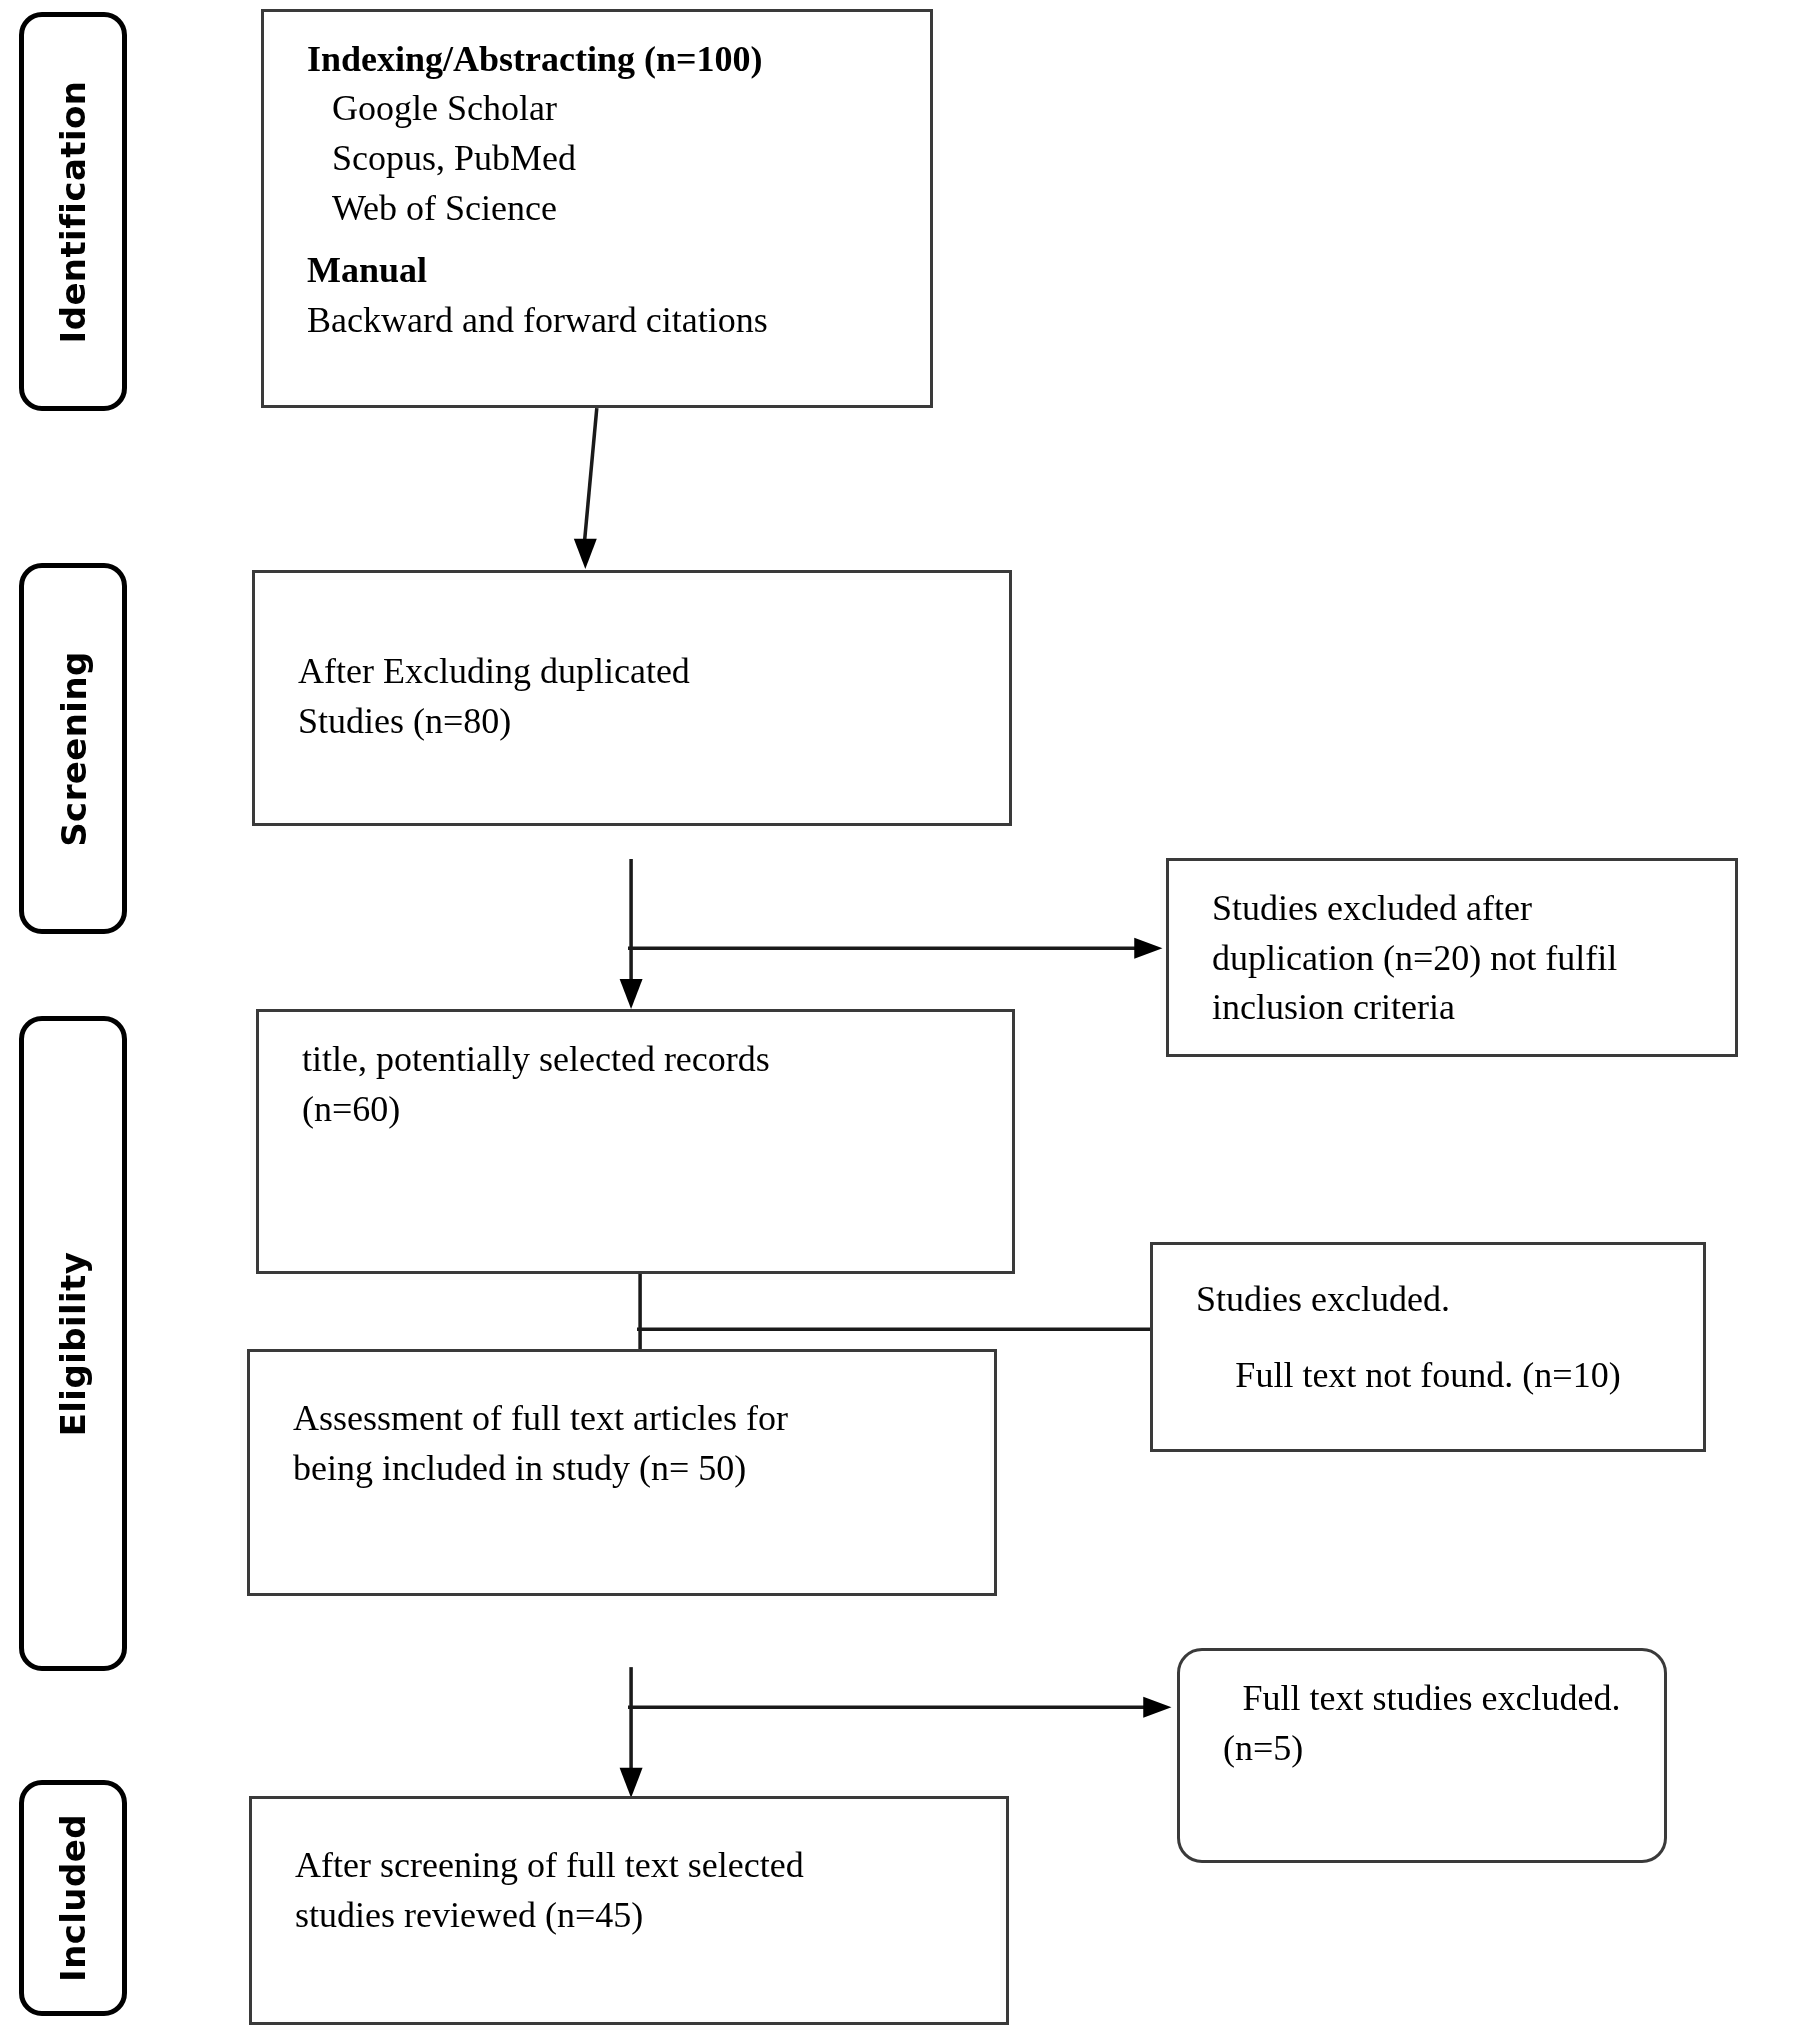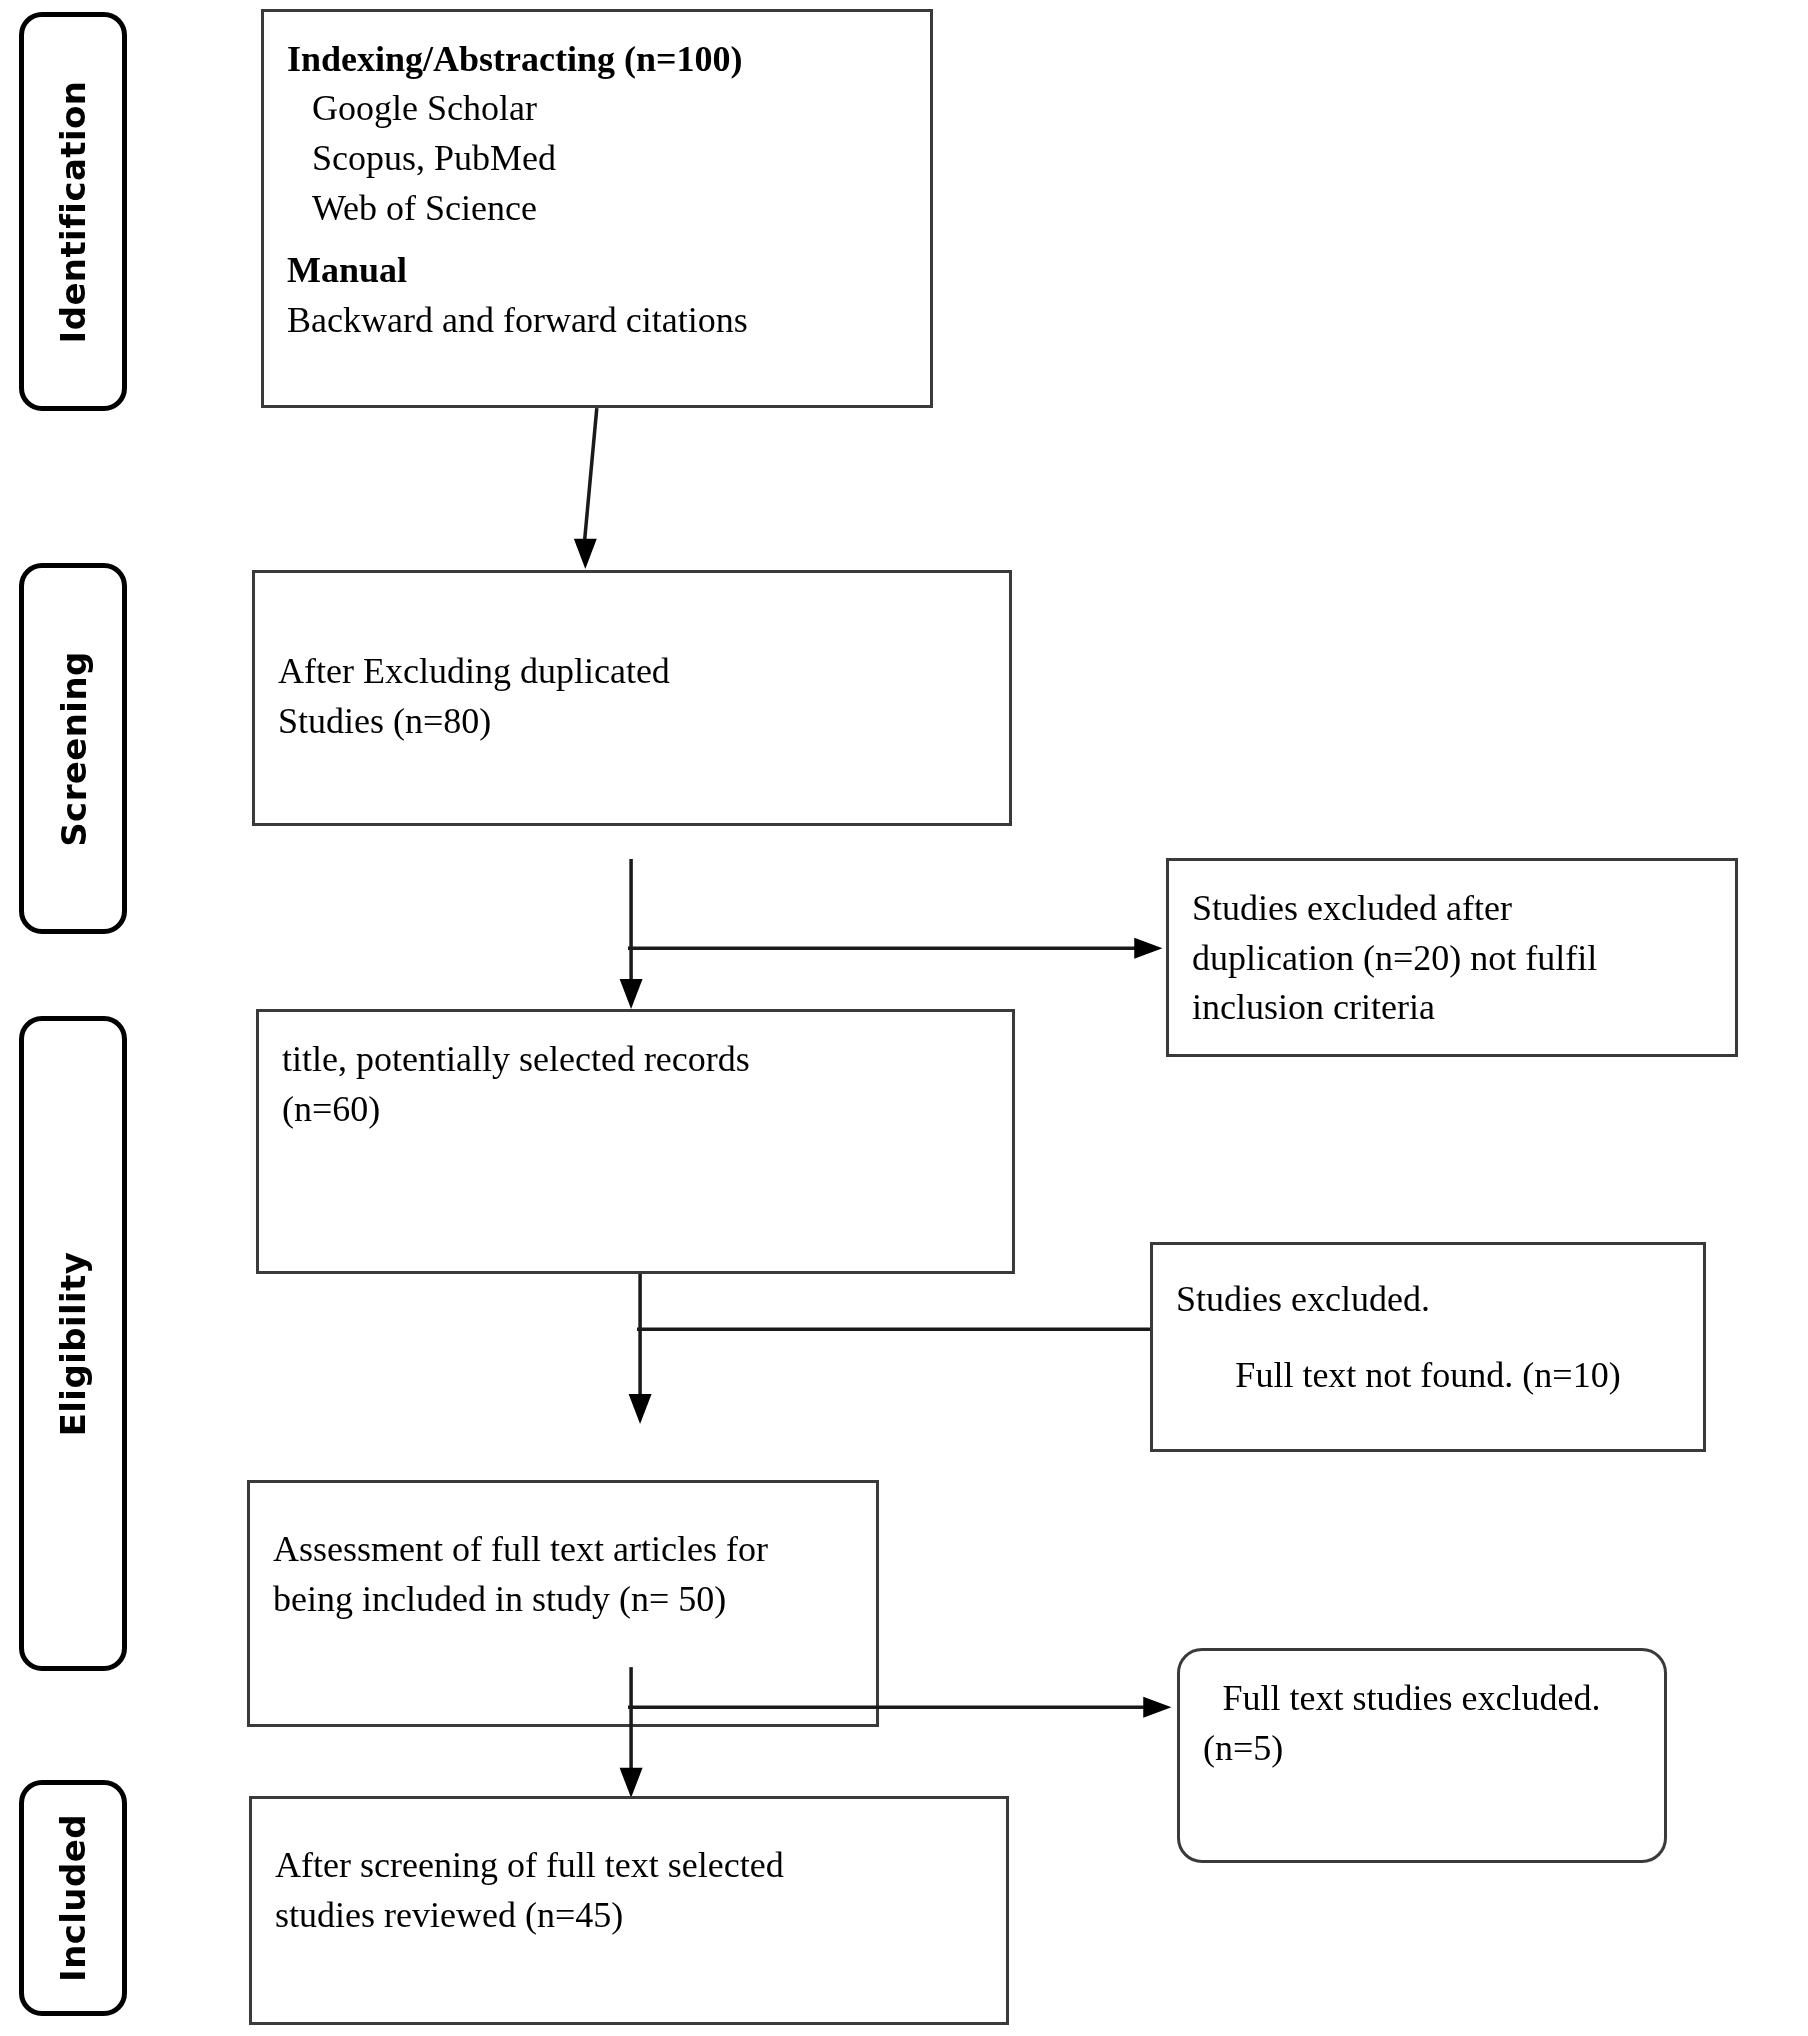--- a/index.html
+++ b/index.html
@@ -38,21 +38,21 @@
     white-space: nowrap;
     line-height: 1;
   }
 
   
   .box {
     position: absolute;
     box-sizing: border-box;
     border: 3.5px solid #3a3a3a;
     background: #ffffff;
-    padding: 23px 23px;
+    padding: 23px 43px;
     color: #000000;
   }
   .box-line {
     font-size: 36px;
     line-height: 1.38;
     white-space: pre-wrap;
   }
   .box-line.bold { font-weight: bold; }
   .box-line.indent { padding-left: 25px; }
   .box-line.sp-top { margin-top: 12.4px; }
@@ -145,21 +145,21 @@
       <line x1="0" y1="15" x2="588" y2="15" stroke="#1a1a1a" stroke-width="4"></line>
       <polygon points="584,3 584,27 616,15" fill="#000000"></polygon>
     </svg>
   </div>
 
   <div class="box" style="left:1150px; top:1242px; width:556px; height:210px;">
     <div class="box-line" style="margin-top:7px;">Studies excluded.</div>
     <div class="box-line gap">Full text not found. (n=10)</div>
   </div>
 
-  <div class="box" style="left:247px; top:1480px; width:632px; height:247px;">
+  <div class="box" style="left:247px; top:1349px; width:750px; height:247px;">
     <div class="box-line" style="margin-top:19.4px;">Assessment of full text articles for</div>
     <div class="box-line">being included in study (n= 50)</div>
   </div>
 
   <div class="conn" style="left:609px; top:1667px; width:53px; height:131px;">
     <svg width="53" height="131" viewBox="0 0 60 148">
       <line x1="25" y1="0" x2="25" y2="118" stroke="#1a1a1a" stroke-width="4"></line>
       <polygon points="12,114 38,114 25,148" fill="#000000"></polygon>
     </svg>
   </div>

